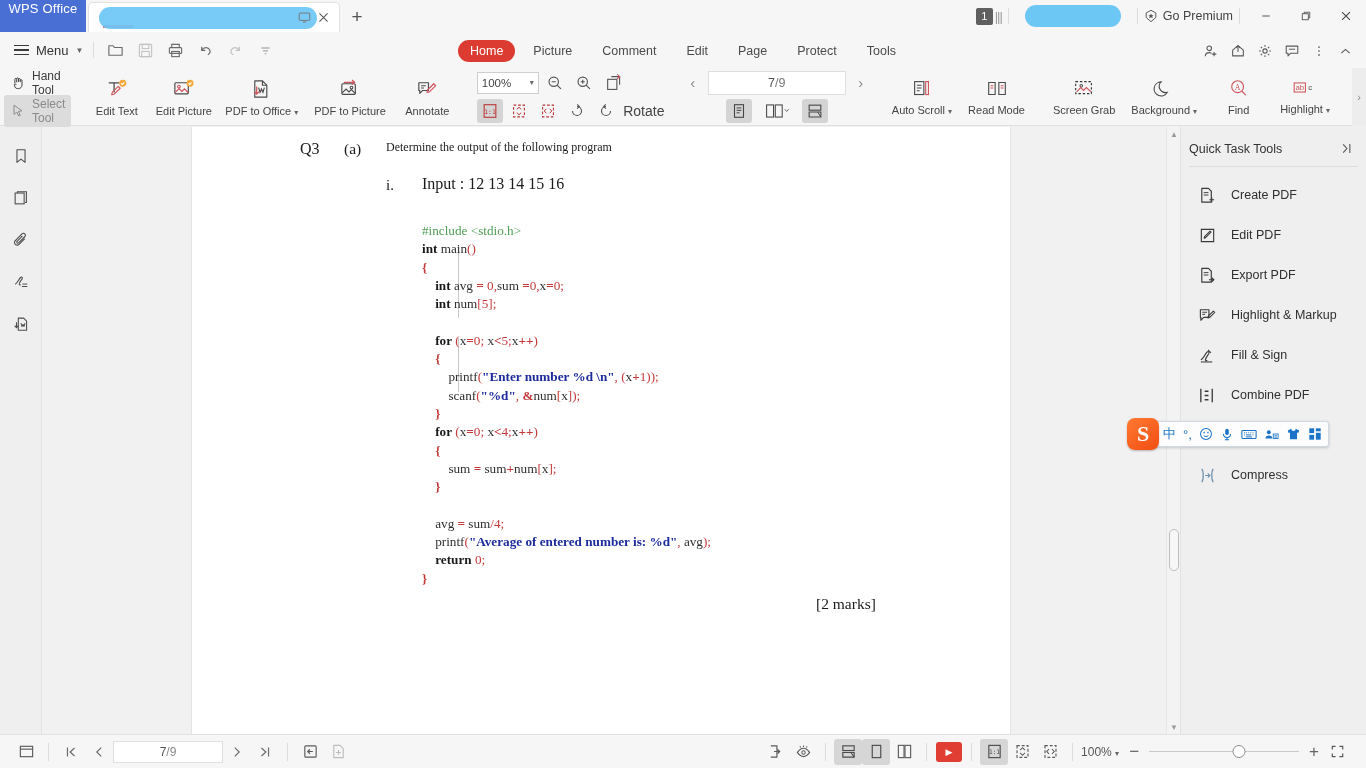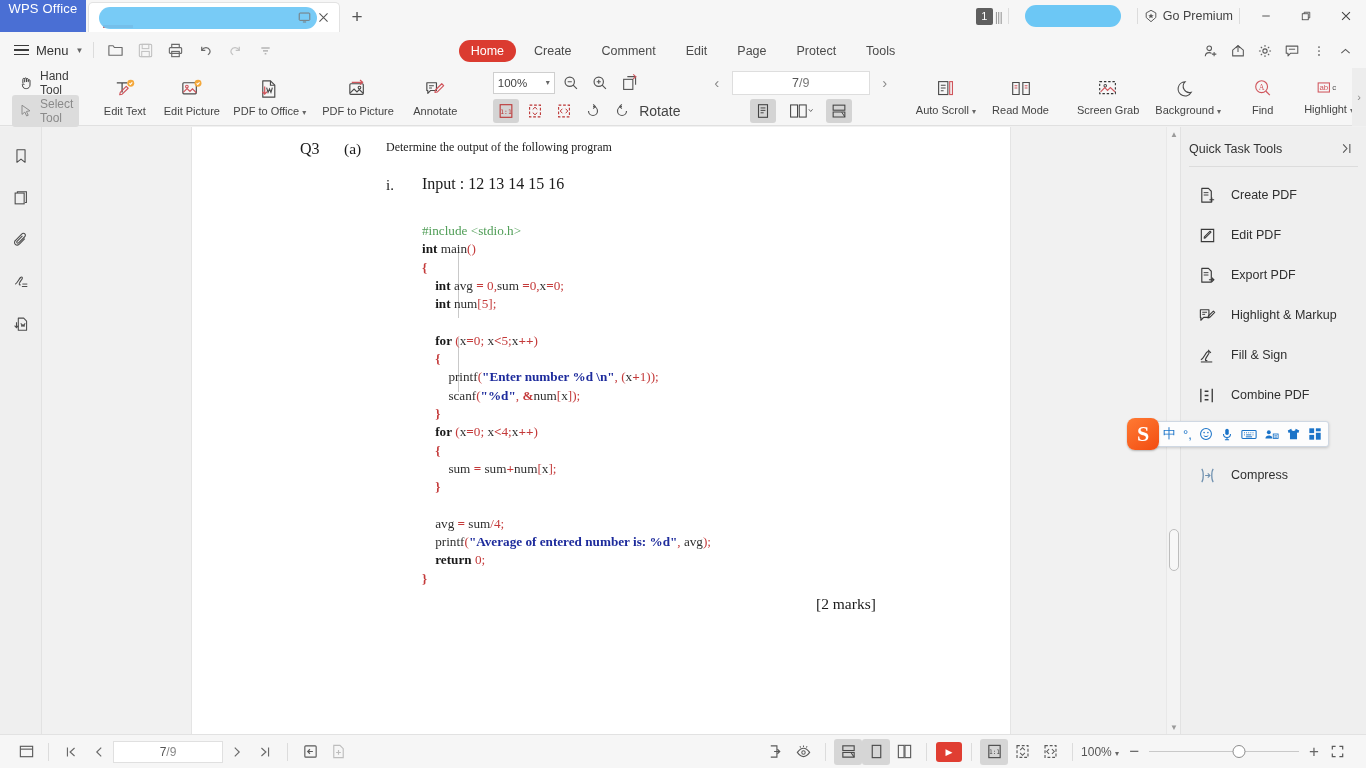--- a/index.html
+++ b/index.html
@@ -87,21 +87,21 @@
   }
   .grp { display:flex; align-items:center; height:58px; }
   .grp-sep { width:1px; height:40px; background:#e3e3e3; margin:0 6px; }
   .tool {
     width:67px; height:56px; display:flex; flex-direction:column;
     align-items:center; justify-content:center; gap:3px; font-size:11px; color:#444;
   }
   .tool .lbl { font-size:11px; white-space:nowrap; }
   .tool-wide { width:auto; padding:0 8px; }
 
-  .stack { display:flex; flex-direction:column; gap:2px; padding-left:12px; }
+  .stack { display:flex; flex-direction:column; gap:2px; padding-left:4px; }
   .stack-row { display:flex; align-items:center; gap:3px; height:26px; }
   .stackbtn { display:flex; align-items:center; gap:6px; font-size:12px; color:#3c3c3c;
      padding:2px 6px; border-radius:3px; }
   .stackbtn.sel { background:#dcdcdc; color:#8a8a8a; }
 
   .zoombox {
     width:62px; height:22px; border:1px solid #cfcfcf; background:#fff;
     display:flex; align-items:center; padding:0 4px; font-size:11.5px; color:#444;
     justify-content:space-between;
   }
@@ -326,21 +326,21 @@
     </div>
     <div class="qa">
       <svg width="15" height="15" viewBox="0 0 18 18">
           <path d="M4 6h10M6 9.5h6M8 13h2" stroke="#8a8a8a" stroke-width="1.1"></path>
         </svg>
     </div>
   </div>
 
   <div class="ribbon-tabs">
     <div class="rtab active">Home</div>
-    <div class="rtab">Create</div>
+    <div class="rtab">Picture</div>
     <div class="rtab">Comment</div>
     <div class="rtab">Edit</div>
     <div class="rtab">Page</div>
     <div class="rtab">Protect</div>
     <div class="rtab">Tools</div>
   </div>
 
   <div class="top-icons">
     <div class="qa">
       <svg width="16" height="16" viewBox="0 0 18 18">

